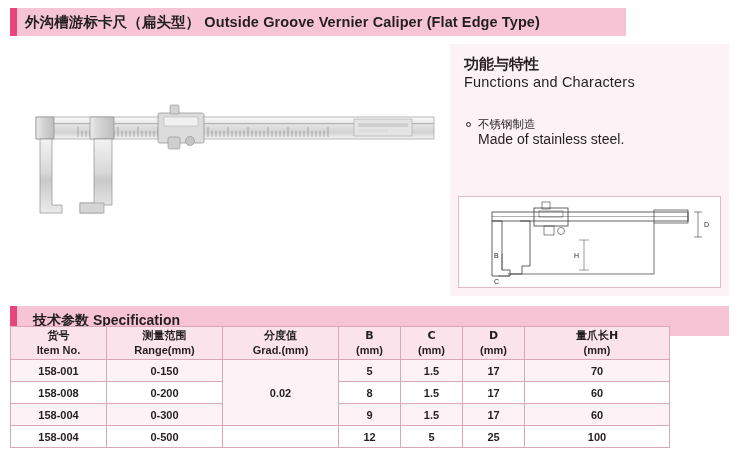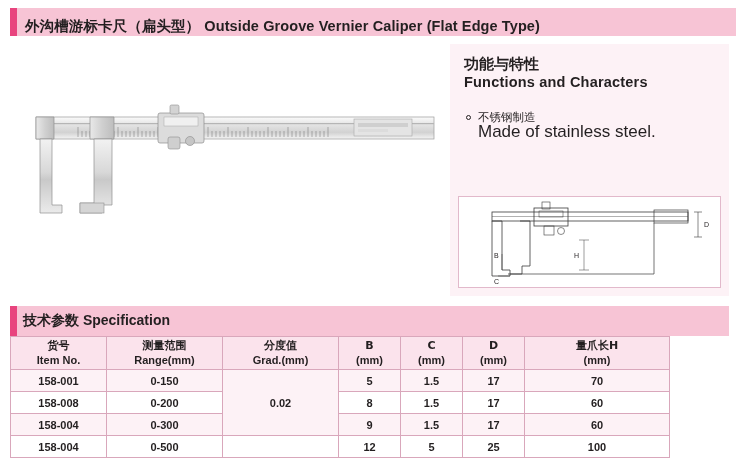--- a/index.html
+++ b/index.html
@@ -18,25 +18,25 @@
     position: relative;
     width: 739px;
     height: 461px;
   }
 
   
   .title-bar {
     position: absolute;
     left: 10px;
     top: 8px;
-    width: 726px;
+    width: 616px;
     height: 28px;
     background: #f7c4d5;
     display: flex;
-    align-items: flex-end;
+    align-items: center;
   }
   .title-accent {
     width: 7px;
     height: 28px;
     background: #e8447e;
     flex: 0 0 auto;
   }
   .title-text {
     padding-left: 8px;
     font-size: 14.5px;
@@ -77,27 +77,27 @@
   }
   .features-head .cn {
     font-family: "DejaVu Sans", sans-serif;
     font-size: 15px;
     font-weight: bold;
     color: #231f20;
     line-height: 17px;
   }
   .features-head .en {
     font-size: 14.5px;
-    font-weight: bold;
+    font-weight: normal;
     letter-spacing: 0.2px;
     color: #231f20;
     line-height: 19px;
   }
   .feature-list {
-    margin: 18px 0 0 0;
+    margin: 25px 0 0 0;
     padding: 0 10px 0 16px;
     list-style: none;
   }
   .feature-item {
     position: relative;
     padding-left: 12px;
     margin-bottom: 9px;
   }
   .feature-item .dot {
     position: absolute;
@@ -109,21 +109,21 @@
     border-radius: 50%;
     box-sizing: border-box;
   }
   .feature-item .cn {
     font-family: "DejaVu Sans", sans-serif;
     font-size: 11.5px;
     line-height: 15px;
     display: block;
   }
   .feature-item .en {
-    font-size: 17px;
+    font-size: 14px;
     line-height: 14px;
     display: block;
   }
   .diagram-box {
     position: absolute;
     left: 8px;
     top: 152px;
     width: 263px;
     height: 92px;
   }
@@ -139,30 +139,30 @@
     display: flex;
     align-items: center;
   }
   .spec-head .accent {
     width: 7px;
     height: 30px;
     background: #e8447e;
     flex: 0 0 auto;
   }
   .spec-head .label {
-    padding-left: 6px;
+    padding-left: 16px;
     font-size: 14px;
     font-weight: bold;
   }
   .spec-head .label .cn { font-family: "DejaVu Sans", sans-serif; }
 
   table.spec {
     position: absolute;
     left: 10px;
-    top: 336px;
+    top: 326px;
     width: 637px;
     border-collapse: collapse;
     table-layout: fixed;
   }
   table.spec th, table.spec td {
     border: 1px solid #d9a7bb;
     text-align: center;
     font-size: 11px;
     color: #231f20;
     padding: 0;

